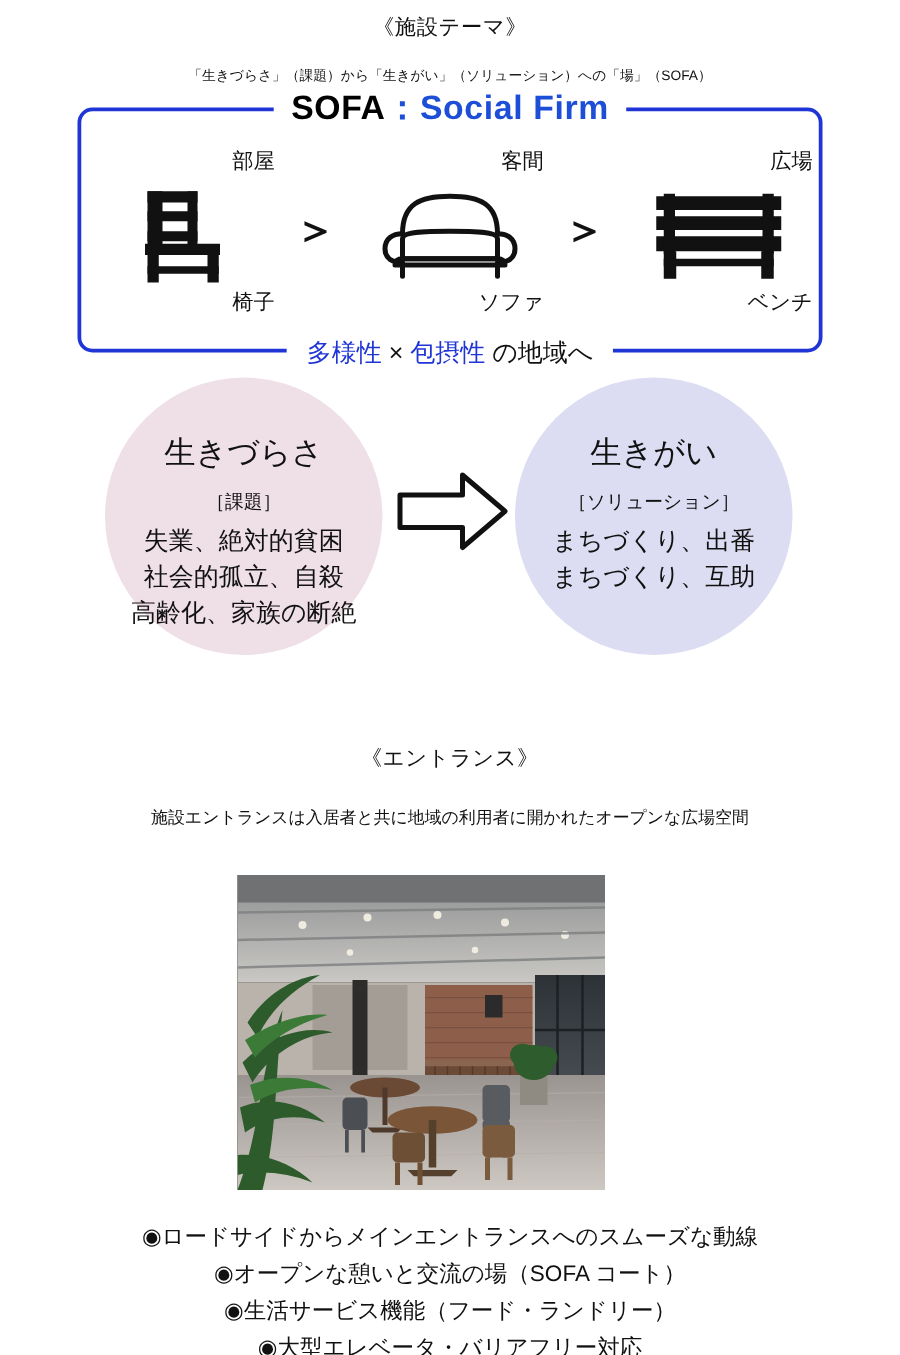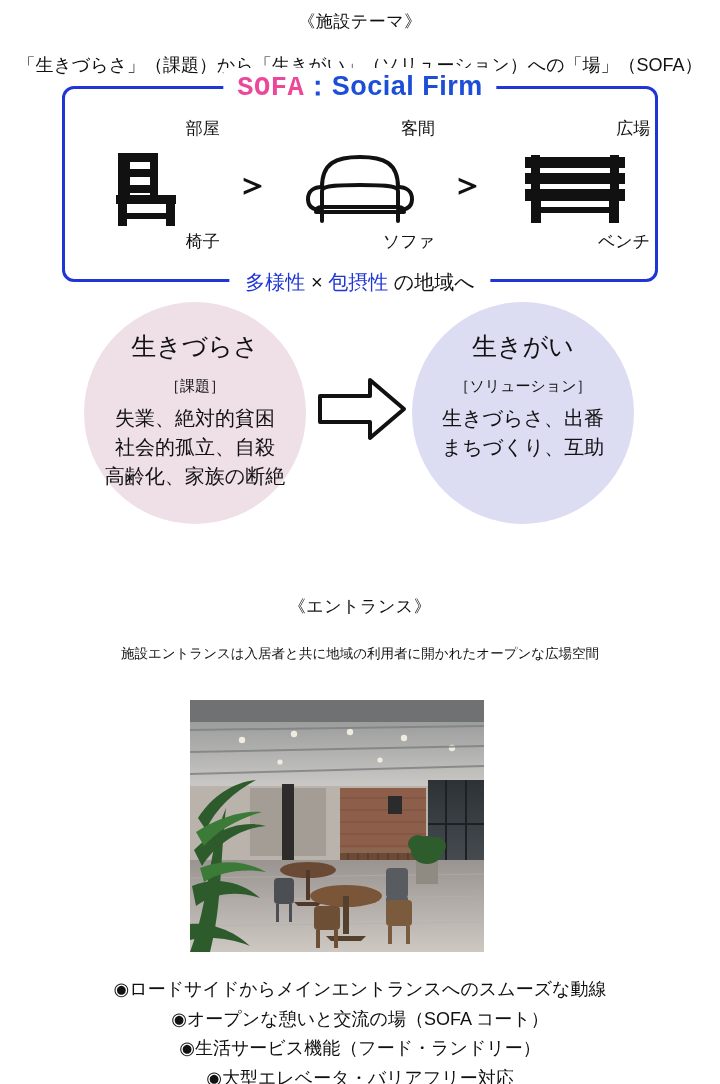--- a/index.html
+++ b/index.html
@@ -20,21 +20,21 @@
   .section-title {
     text-align: center;
     font-size: 17px;
     letter-spacing: 0.5px;
     color: #111;
   }
   #theme-title { margin-top: 10px; }
 
   .subtitle {
     text-align: center;
-    font-size: 18px;
+    font-size: 11px;
     color: #111;
     margin-top: 20px;
   }
 
   
   .sofa-box {
     position: absolute;
     left: 62px;
     top: 86px;
     width: 596px;
@@ -48,21 +48,21 @@
     left: 50%;
     top: 86px;
     transform: translate(-50%, -50%);
     background: #ffffff;
     padding: 0 14px;
     font-size: 27px;
     font-weight: bold;
     white-space: nowrap;
     letter-spacing: 0.5px;
   }
-  .sofa-heading .blue { color: #ec4899; font-family: Liberation Mono, monospace; }
+  .sofa-heading .blue { color: #000000; }
   .sofa-heading .black { color: #1d4ed8; }
 
   .sofa-footer {
     position: absolute;
     left: 50%;
     top: 282px;
     transform: translate(-50%, -50%);
     background: #ffffff;
     padding: 0 16px;
     font-size: 20px;
@@ -122,21 +122,21 @@
   }
   #circle-solution {
     left: 412px;
     top: 302px;
     width: 222px;
     height: 222px;
     background: #dcddf2;
   }
   .circle .c-title {
     font-size: 25px;
-    margin-top: 28px;
+    margin-top: 43px;
     color: #111;
   }
   .circle .c-sub {
     font-size: 15px;
     margin-top: 14px;
     color: #111;
   }
   .circle .c-lines {
     font-size: 20px;
     margin-top: 8px;
@@ -282,21 +282,21 @@
     <div>失業、絶対的貧困</div>
     <div>社会的孤立、自殺</div>
     <div>高齢化、家族の断絶</div>
   </div>
 </div>
 
 <div class="circle" id="circle-solution">
   <div class="c-title">生きがい</div>
   <div class="c-sub">［ソリューション］</div>
   <div class="c-lines">
-    <div>生きづらさ、出番</div>
+    <div>まちづくり、出番</div>
     <div>まちづくり、互助</div>
   </div>
 </div>
 
 <svg id="flow-arrow" viewBox="0 0 92 66" aria-hidden="true">
   <path d="M4 20 L54 20 L54 4 L88 33 L54 62 L54 46 L4 46 Z" fill="#ffffff" stroke="#111" stroke-width="4" stroke-linejoin="round"></path>
 </svg>
 
 <div class="section-title" id="entrance-title">《エントランス》</div>
 <div id="entrance-lead">施設エントランスは入居者と共に地域の利用者に開かれたオープンな広場空間</div>

